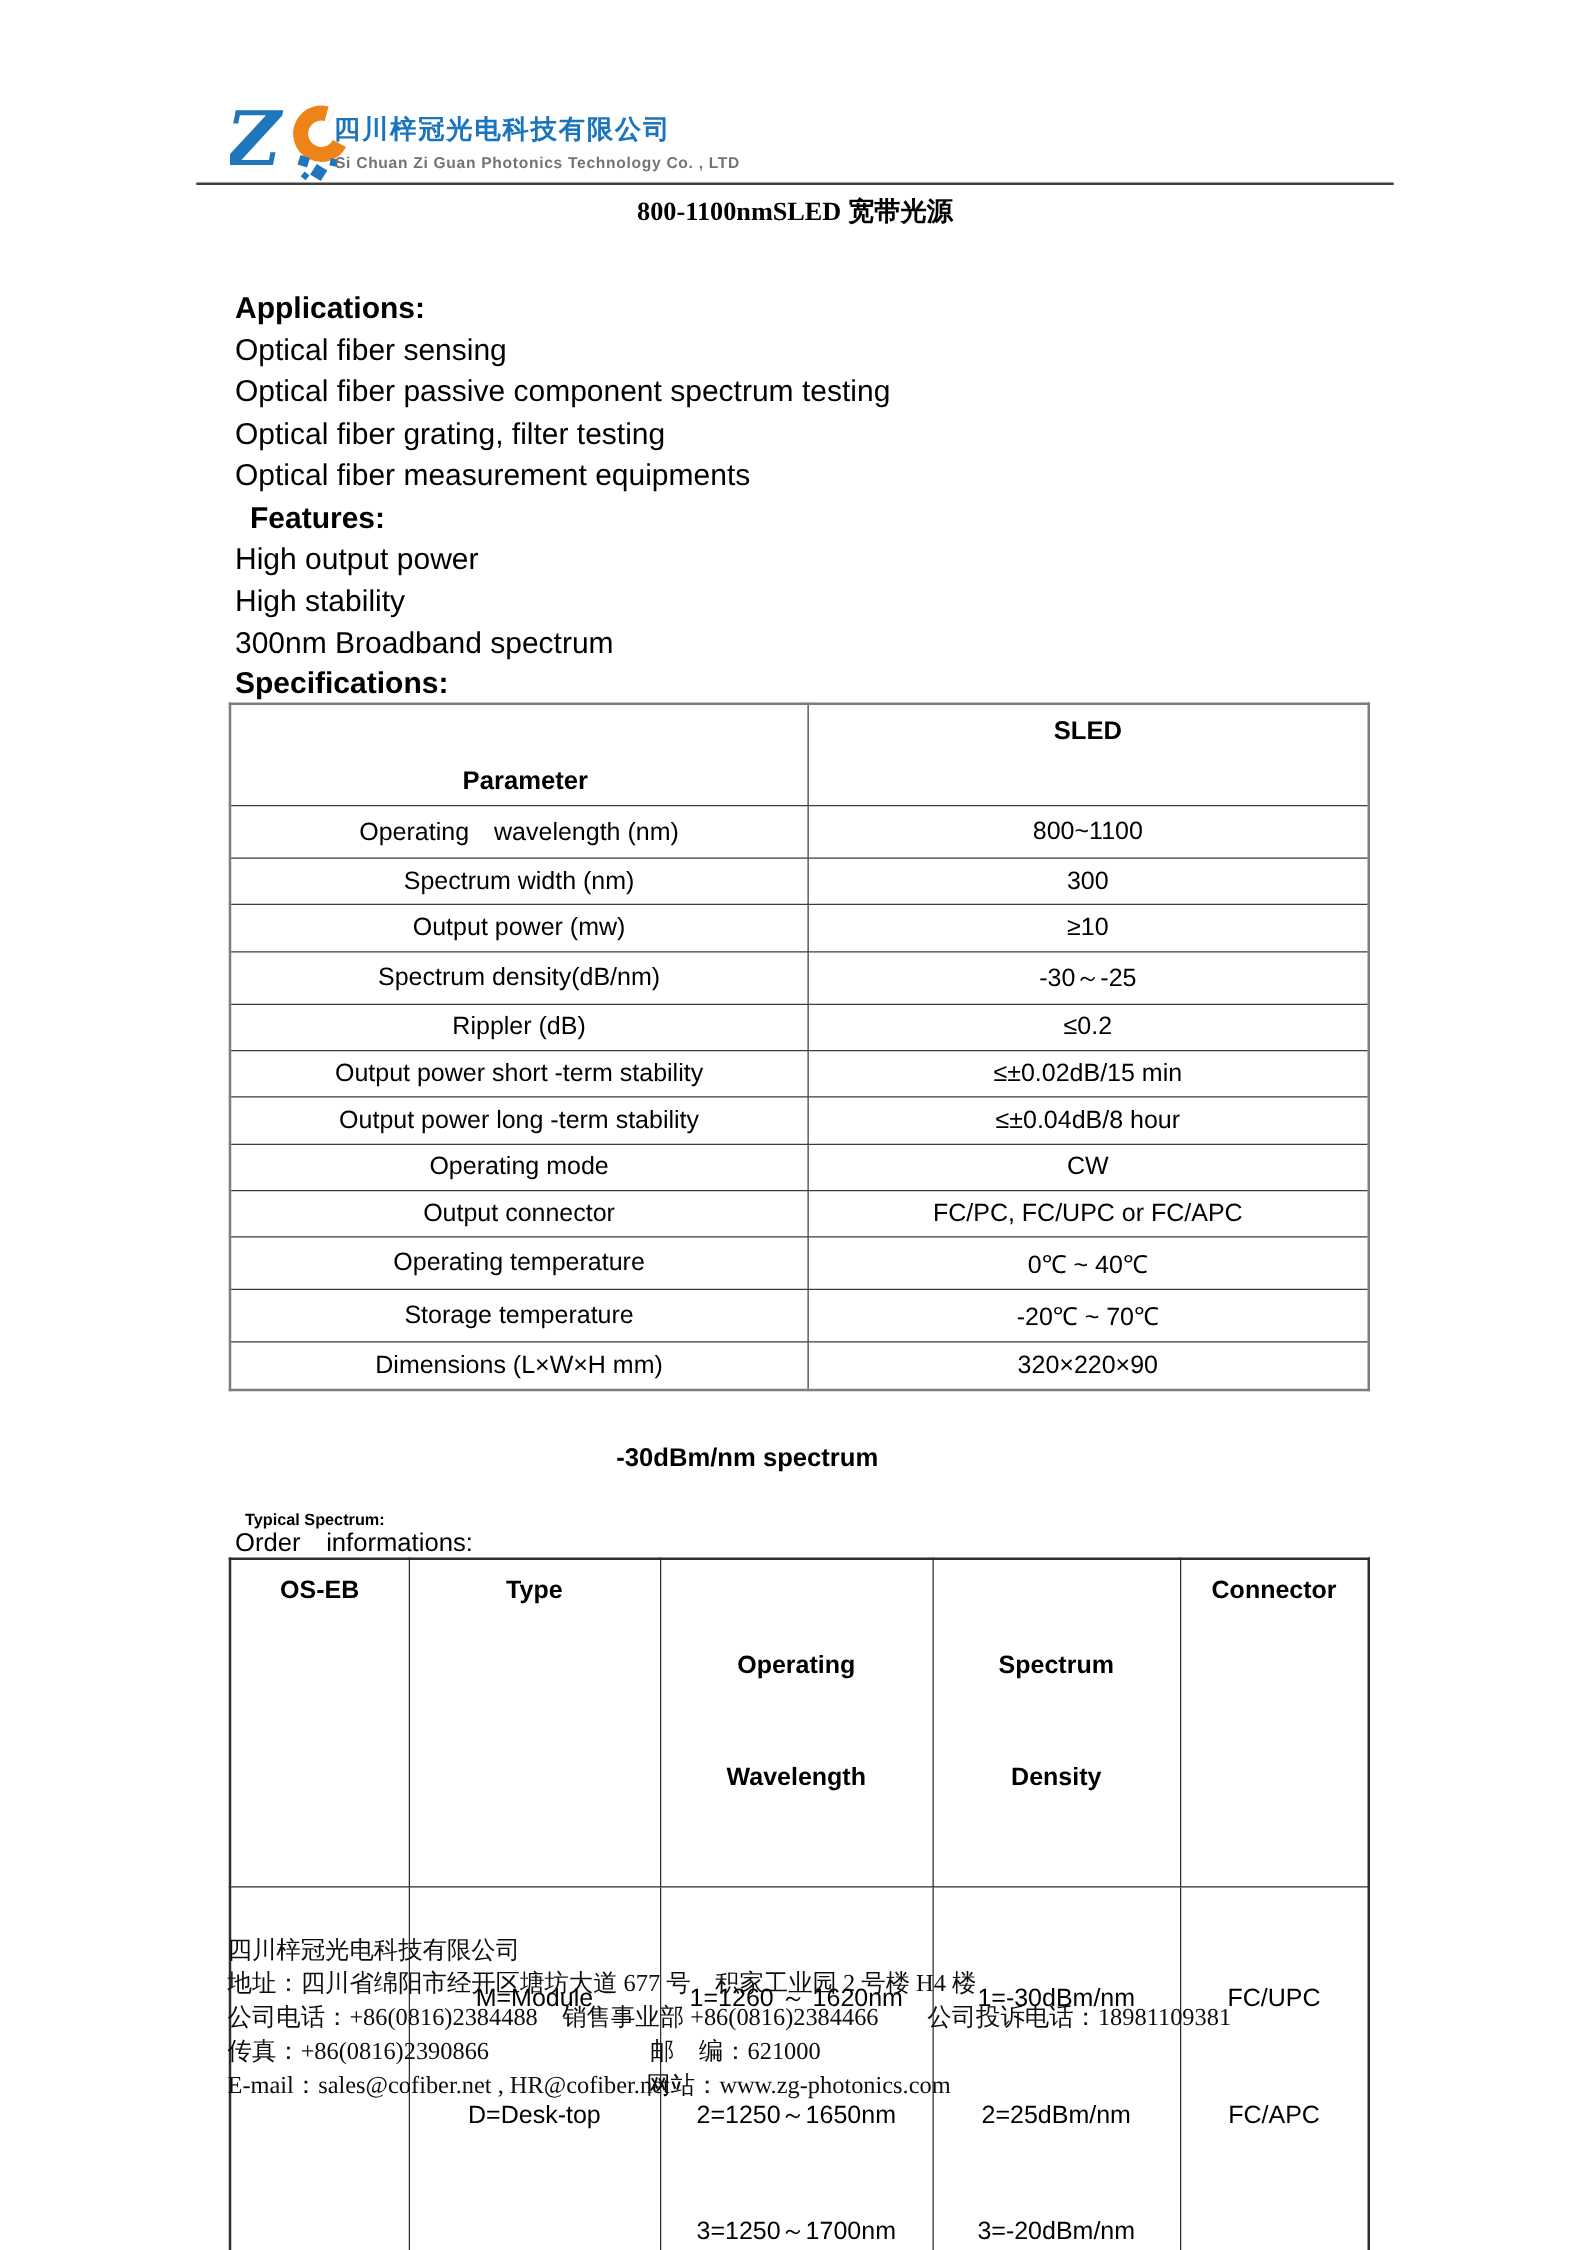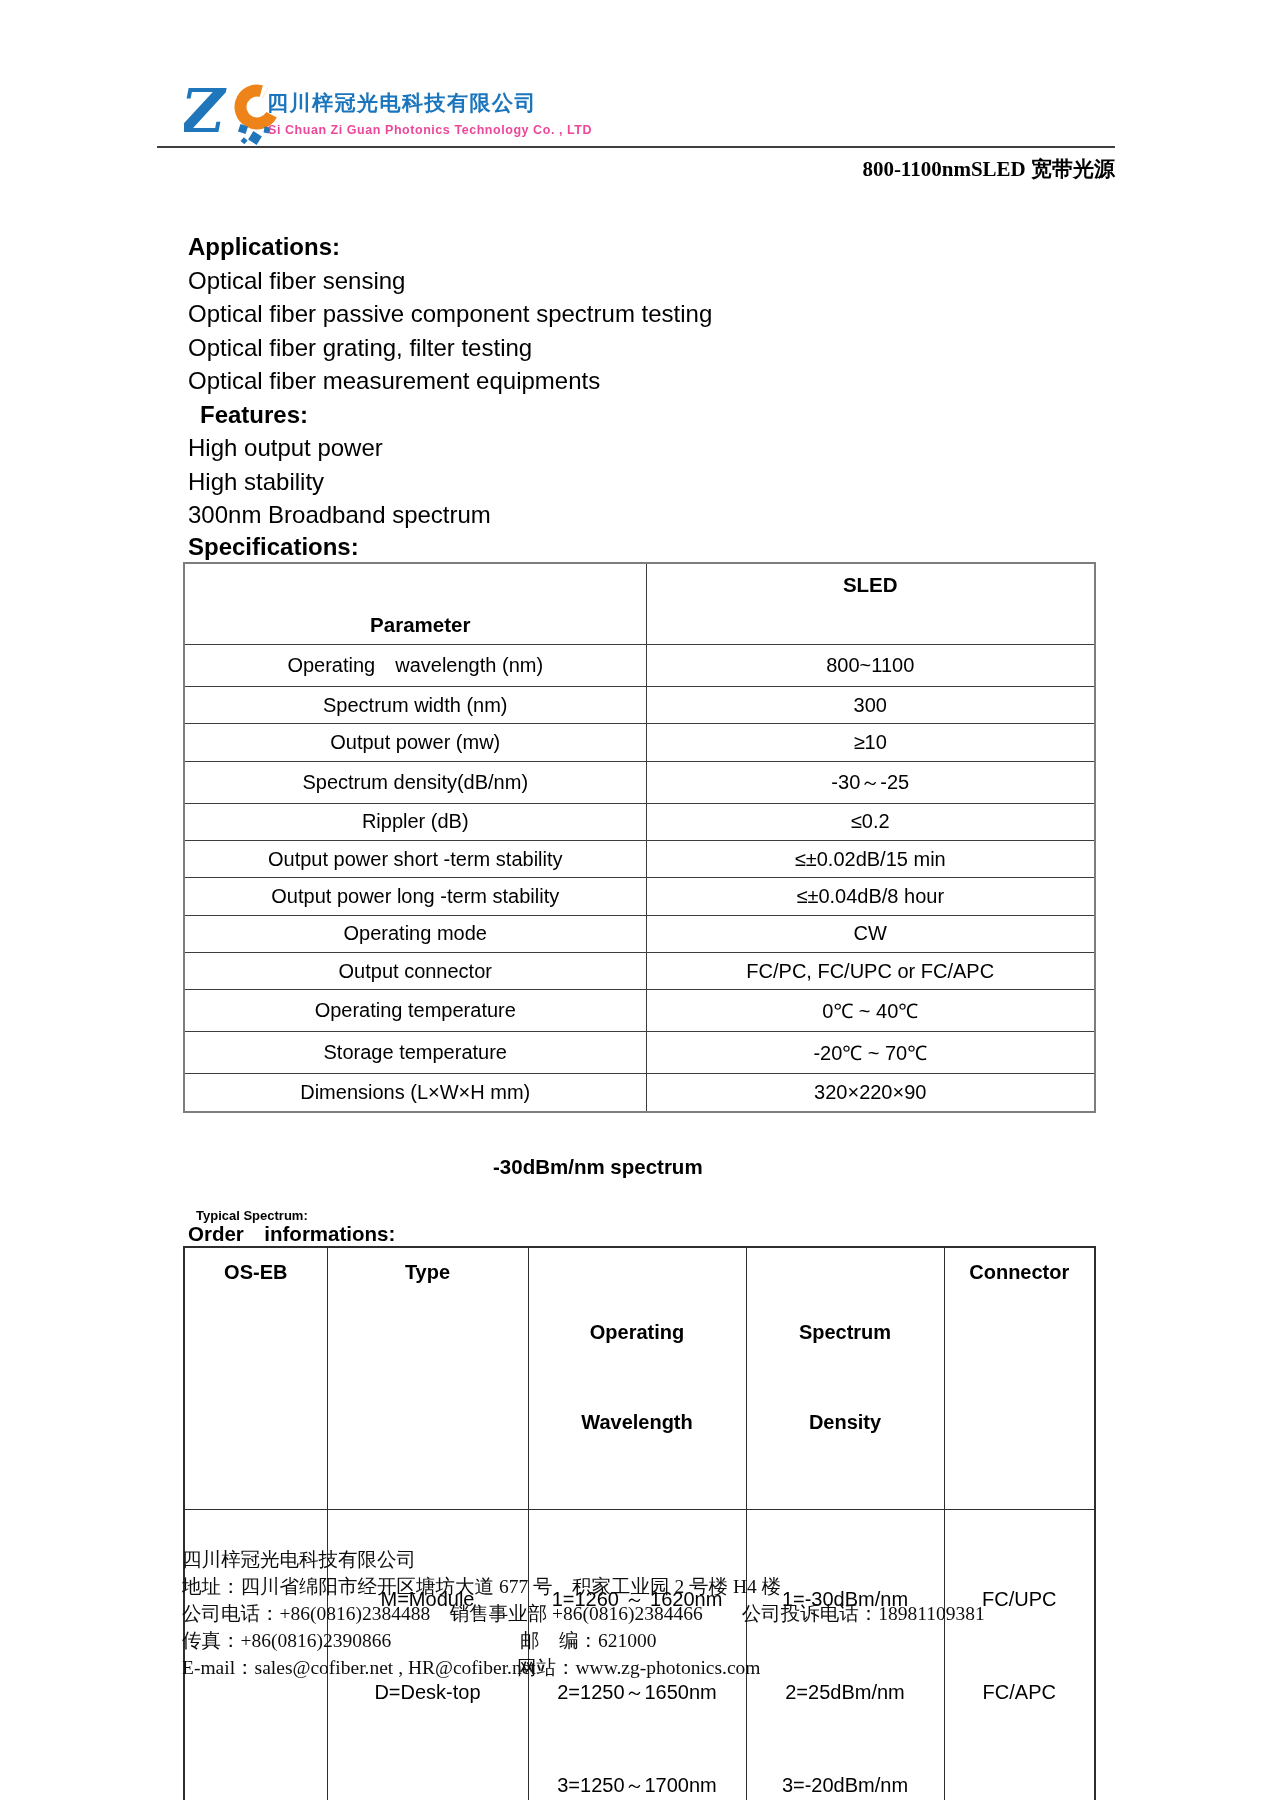--- a/index.html
+++ b/index.html
@@ -11,25 +11,25 @@
   .abs { position:absolute; }
 
   
   .logo-box { left:184px; top:80px; width:102px; height:68px; }
   .cn-name {
     left:267px; top:89px; font-size:21px; font-weight:bold;
     color:#1b75bc; letter-spacing:1.5px; white-space:pre;
   }
   .en-name {
     left:268px; top:123px; font-size:12.5px; font-weight:bold;
-    color:#ec4899; letter-spacing:0.55px; white-space:pre;
+    color:#737373; letter-spacing:0.55px; white-space:pre;
   }
   .header-rule { left:157px; top:146px; width:958px; height:2px; background:#3f3f3f; }
   .doc-title {
-    left:157px; top:155px; width:958px; text-align:right;
+    left:157px; top:155px; width:958px; text-align:center;
     font-family:"Liberation Serif", serif; font-weight:bold; font-size:21px;
     white-space:pre;
   }
 
   
   .tline { position:absolute; left:188px; font-size:24px; line-height:23px; white-space:pre; }
   .bold { font-weight:bold; }
 
   
   .spec-table {
@@ -38,21 +38,21 @@
     border:2px solid #7d7d7d;
   }
   .spec-table td { border:1px solid #3d3d3d; padding:4px; text-align:center; white-space:pre; }
   .spec-table tr.hdr td { height:67px; font-weight:bold; font-size:20.5px; }
   .spec-table td.hp { vertical-align:bottom; text-align:center; padding:0 0 7px 10px; }
   .spec-table td.hv { vertical-align:top; padding-top:9px; }
 
   
   .ts-label { left:196px; top:1208px; font-size:13px; font-weight:bold; }
   .ts-value { left:493px; top:1155px; font-size:20.5px; font-weight:bold; }
-  .order-heading { left:188px; top:1220px; font-size:20.5px; font-weight:bold; white-space:pre; }
+  .order-heading { left:188px; top:1220px; font-size:20.5px; font-weight:normal; white-space:pre; }
 
   
   .order-table {
     position:absolute; left:183px; top:1246px; width:911px; height:236px;
     border-collapse:collapse; table-layout:fixed; font-size:20px;
     border:2px solid #2e2e2e; text-align:center;
   }
   .order-table td { border:1.5px solid #2e2e2e; padding:12px; vertical-align:top; white-space:pre; }
   .order-table tr.hdr td { font-weight:bold; padding-top:9px; line-height:30px; height:67px; }
   .order-table tr.bod td { padding-top:12px; line-height:31px; }

